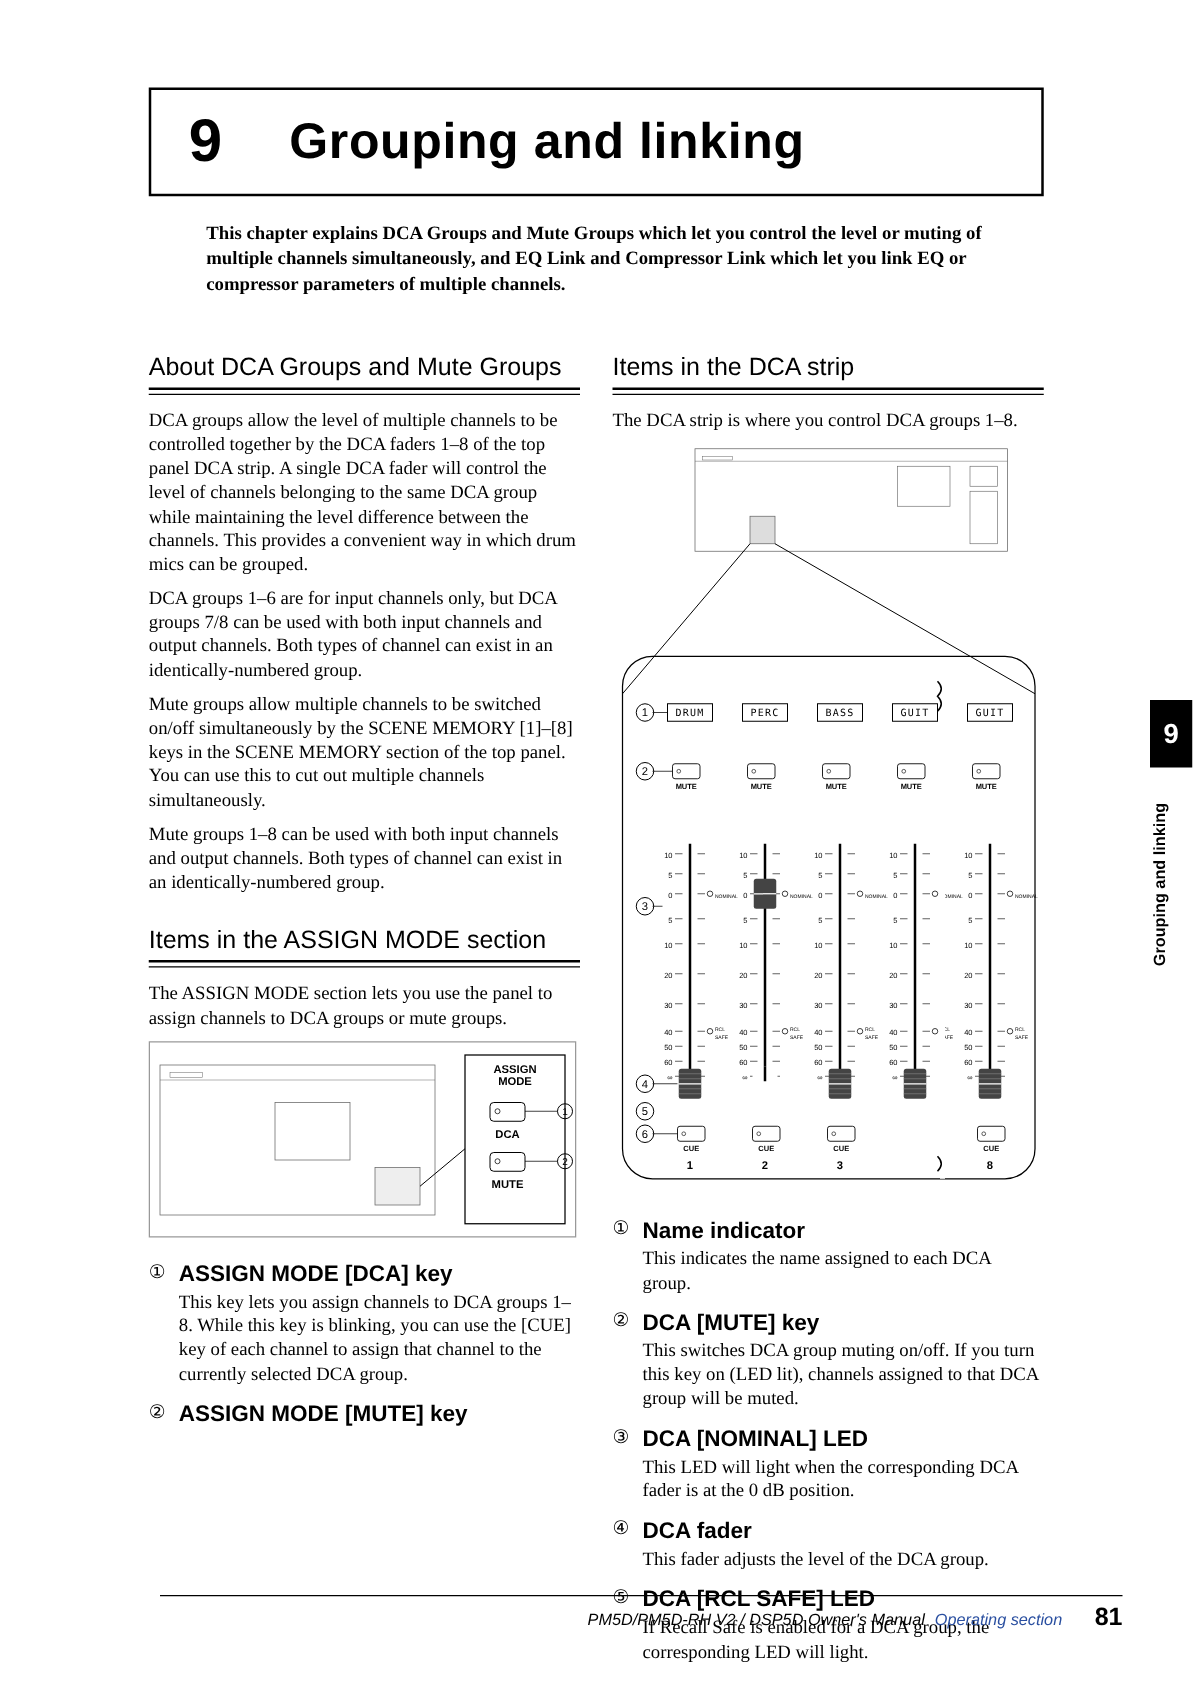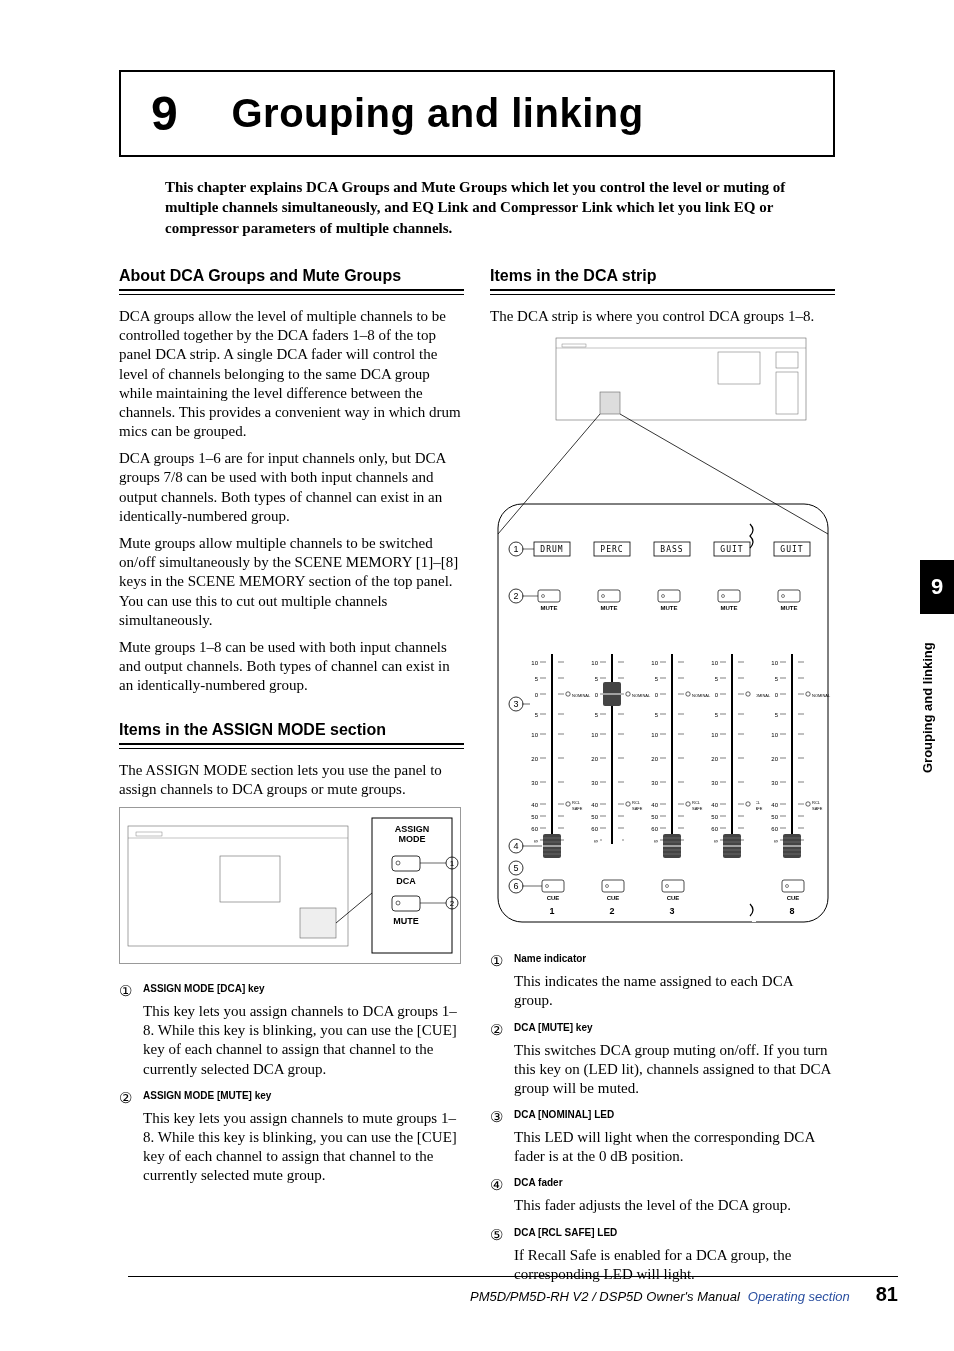--- a/index.html
+++ b/index.html
@@ -39,34 +39,34 @@
     display: inline-block;
     vertical-align: middle;
     margin-left: 50px;
     letter-spacing: 0.5px;
   }
   .intro {
     font-family: Georgia, 'Times New Roman', serif;
     font-weight: bold;
     font-size: 15px;
     line-height: 1.35;
-    margin: 0 0 28px 46px;
+    margin: 0 0 44px 46px;
     width: 660px;
   }
   .columns {
     display: flex;
     gap: 26px;
   }
   .col {
     width: 345px;
   }
   h2.section {
     font-family: Arial, Helvetica, sans-serif;
-    font-weight: bold;
-    font-size: 16px;
+    font-weight: normal;
+    font-size: 20px;
     line-height: 1.2;
     margin: 0 0 4px 0;
   }
   .section-rule {
     border: none;
     border-top: 2px solid #000;
     border-bottom: 1px solid #000;
     height: 3px;
     margin: 0 0 12px 0;
   }
@@ -80,21 +80,21 @@
     gap: 6px;
     margin-bottom: 2px;
   }
   .num-circle {
     flex: 0 0 18px;
     font-size: 15px;
   }
   .num-label {
     font-family: Arial, Helvetica, sans-serif;
     font-weight: bold;
-    font-size: 10px;
+    font-size: 18px;
     line-height: 1.3;
     text-align: center;
   }
   .num-text {
     margin: 0 0 10px 24px;
     font-size: 15px;
     line-height: 1.28;
   }
   .fig-small {
     border: 1px solid #999;
@@ -218,21 +218,20 @@
       <div class="num-item">
         <span class="num-circle">①</span>
         <span class="num-label">ASSIGN MODE [DCA] key</span>
       </div>
       <p class="num-text">This key lets you assign channels to DCA groups 1–8. While this key is blinking, you can use the [CUE] key of each channel to assign that channel to the currently selected DCA group.</p>
 
       <div class="num-item">
         <span class="num-circle">②</span>
         <span class="num-label">ASSIGN MODE [MUTE] key</span>
       </div>
-      <p class="num-text">This key lets you assign channels to mute groups 1–8. While this key is blinking, you can use the [CUE] key of each channel to assign that channel to the currently selected mute group.</p>
 
     </div>
 
     <div class="col">
 
       <h2 class="section">Items in the DCA strip</h2>
       <hr class="section-rule">
       <p class="body">The DCA strip is where you control DCA groups 1–8.</p>
 
       <div class="fig-dca">

